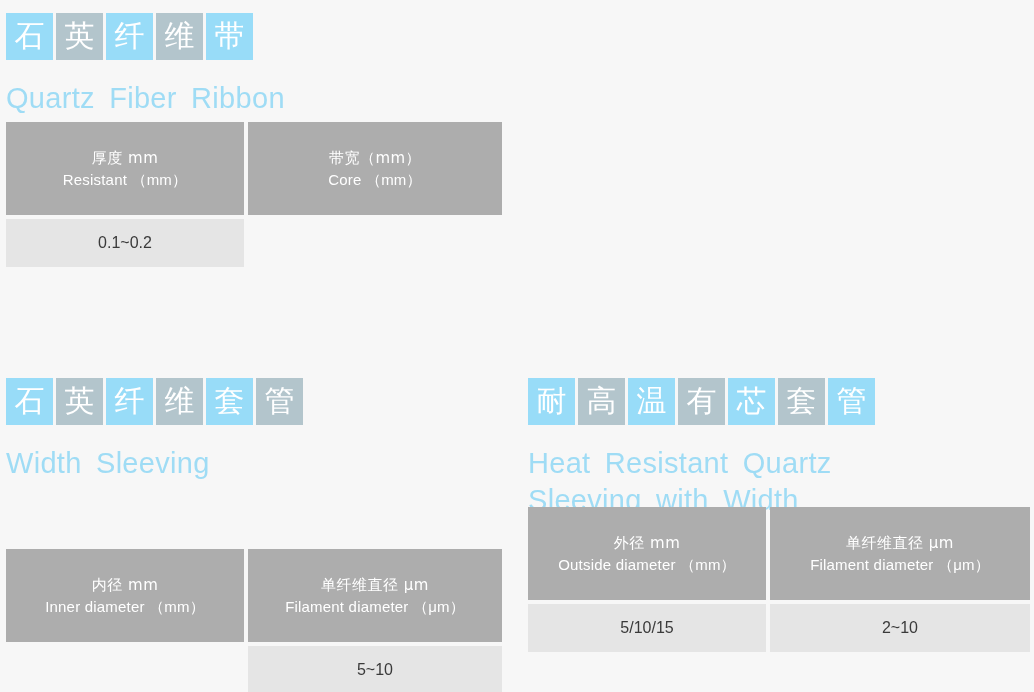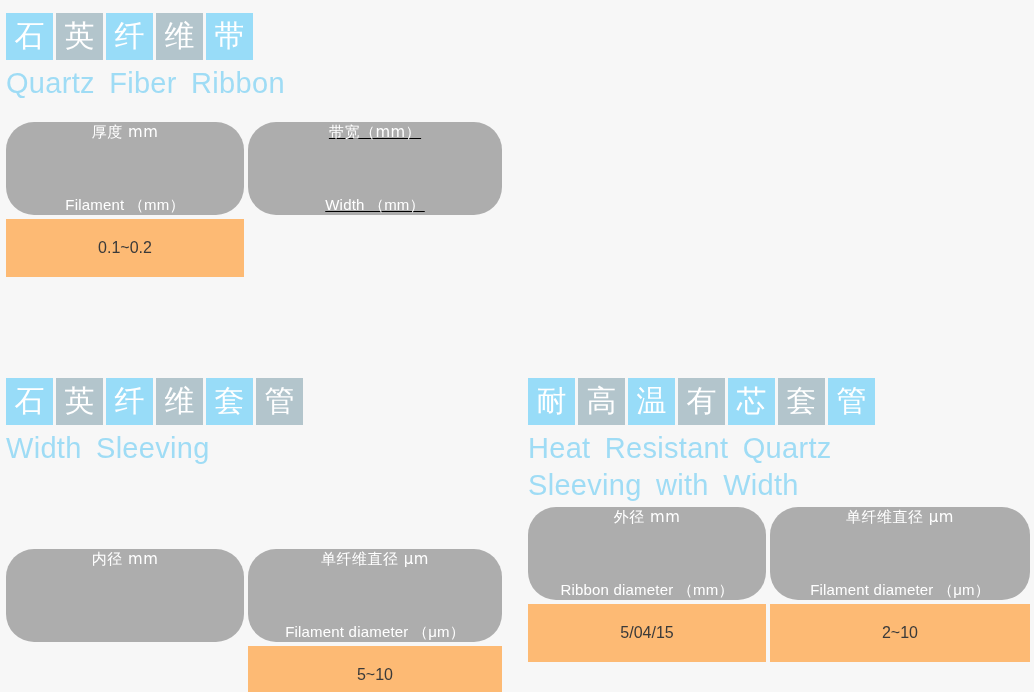--- a/index.html
+++ b/index.html
@@ -50,21 +50,21 @@
   .tile.blue { background: #98dcf8; }
   .tile.gray { background: #b3c5cc; }
 
   
   .subtitle {
     color: #9fdcf5;
     font-size: 29px;
     line-height: 37px;
     letter-spacing: 0.3px;
     word-spacing: 6px;
-    margin-top: 5px;
+    margin-top: 20px;
     white-space: pre-line;
     font-weight: 400;
   }
 
   
   .spec-table {
     position: absolute;
     display: flex;
     gap: 4px;
   }
@@ -73,52 +73,51 @@
     flex-direction: column;
     gap: 4px;
   }
   .spec-head {
     background: #adadad;
     color: #ffffff;
     height: 93px;
     display: flex;
     flex-direction: column;
     align-items: center;
-    justify-content: space-between;
+    justify-content: center;
     text-align: center;
     font-size: 15px;
     line-height: 21px;
     box-sizing: border-box;
     padding: 0 15px;
-    border-radius: 28px;
   }
   .spec-head .cn {
     font-family: "DejaVu Sans", "Liberation Sans", sans-serif;
     letter-spacing: 0.5px;
   }
   .spec-head .en {
     font-family: "Liberation Sans", "DejaVu Sans", sans-serif;
     letter-spacing: 0.2px;
   }
   .spec-value {
-    background: #fdba74;
+    background: #e5e5e5;
     color: #3a3a3a;
-    height: 58px;
+    height: 48px;
     display: flex;
     align-items: center;
     justify-content: center;
     font-size: 16px;
     box-sizing: border-box;
   }
 
   
   #sec-ribbon      { left: 6px;  top: 13px; }
   #tbl-ribbon      { left: 6px;  top: 122px; }
   #tbl-ribbon .c0  { width: 238px; }
-  #tbl-ribbon .c1  { width: 254px; text-decoration: underline; }
+  #tbl-ribbon .c1  { width: 254px; }
 
   #sec-sleeving    { left: 6px;  top: 378px; }
   #tbl-sleeving    { left: 6px;  top: 549px; }
   #tbl-sleeving .c0 { width: 238px; }
   #tbl-sleeving .c1 { width: 254px; }
 
   #sec-core        { left: 528px; top: 378px; }
   #tbl-core        { left: 528px; top: 507px; }
   #tbl-core .c0    { width: 238px; }
   #tbl-core .c1    { width: 260px; }
@@ -136,48 +135,49 @@
       <span class="tile gray">维</span>
       <span class="tile blue">带</span>
     </div>
     <div class="subtitle">Quartz Fiber Ribbon</div>
   </div>
 
   <div class="spec-table" id="tbl-ribbon">
     <div class="spec-col c0">
       <div class="spec-head">
         <span class="cn">厚度 mm</span>
-        <span class="en">Filament （mm）</span>
+        <span class="en">Resistant （mm）</span>
       </div>
       <div class="spec-value">0.1~0.2</div>
     </div>
     <div class="spec-col c1">
       <div class="spec-head">
         <span class="cn">带宽（mm）</span>
-        <span class="en">Width （mm）</span>
+        <span class="en">Core （mm）</span>
       </div>
     </div>
   </div>
 
   <div class="section" id="sec-sleeving">
     <div class="tile-row">
       <span class="tile blue">石</span>
       <span class="tile gray">英</span>
       <span class="tile blue">纤</span>
       <span class="tile gray">维</span>
       <span class="tile blue">套</span>
       <span class="tile gray">管</span>
     </div>
     <div class="subtitle">Width Sleeving</div>
   </div>
 
   <div class="spec-table" id="tbl-sleeving">
     <div class="spec-col c0">
       <div class="spec-head">
         <span class="cn">内径 mm</span>
+        <span class="en">Inner diameter （mm）</span>
       </div>
     </div>
     <div class="spec-col c1">
       <div class="spec-head">
         <span class="cn">单纤维直径 μm</span>
         <span class="en">Filament diameter （μm）</span>
       </div>
       <div class="spec-value">5~10</div>
     </div>
   </div>
@@ -193,23 +193,23 @@
       <span class="tile blue">管</span>
     </div>
     <div class="subtitle">Heat Resistant Quartz
 Sleeving with Width</div>
   </div>
 
   <div class="spec-table" id="tbl-core">
     <div class="spec-col c0">
       <div class="spec-head">
         <span class="cn">外径 mm</span>
-        <span class="en">Ribbon diameter （mm）</span>
-      </div>
-      <div class="spec-value">5/04/15</div>
+        <span class="en">Outside diameter （mm）</span>
+      </div>
+      <div class="spec-value">5/10/15</div>
     </div>
     <div class="spec-col c1">
       <div class="spec-head">
         <span class="cn">单纤维直径 μm</span>
         <span class="en">Filament diameter （μm）</span>
       </div>
       <div class="spec-value">2~10</div>
     </div>
   </div>
 

